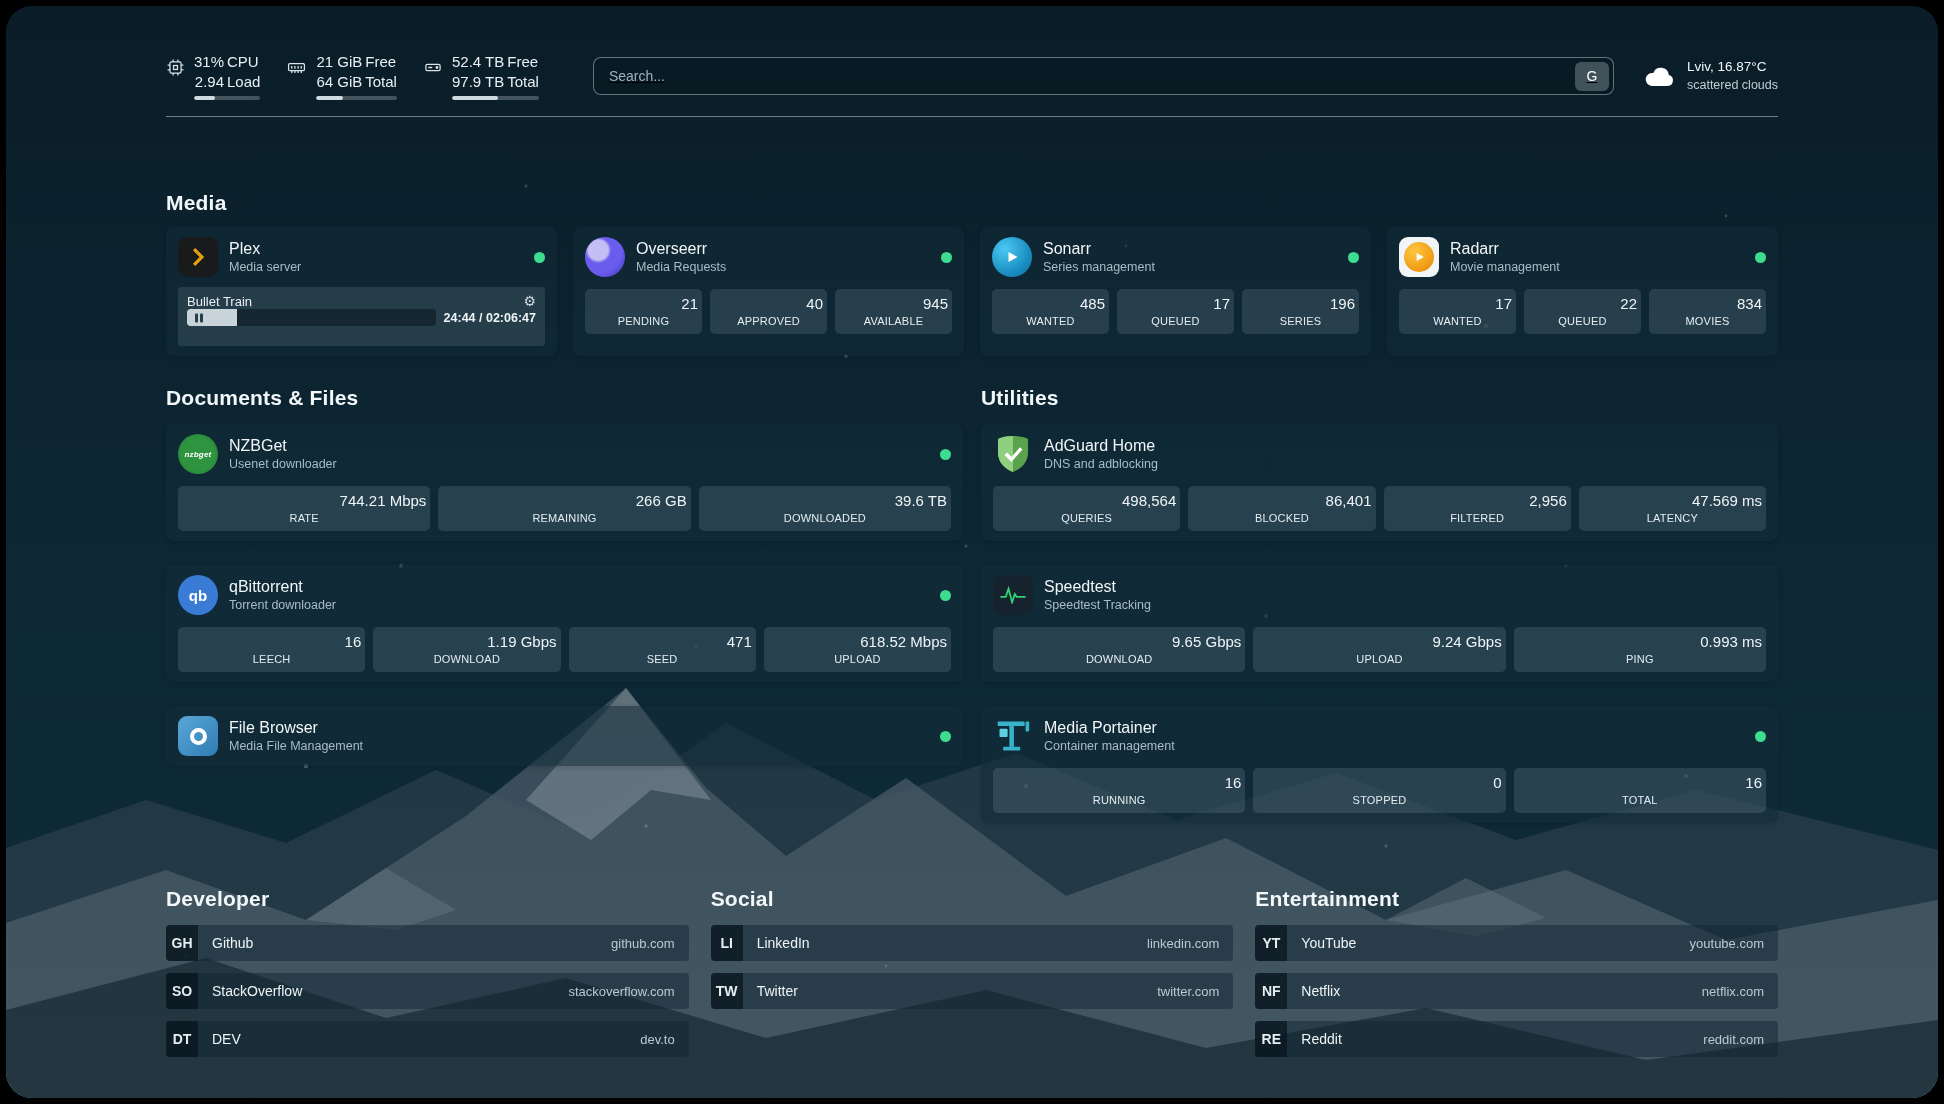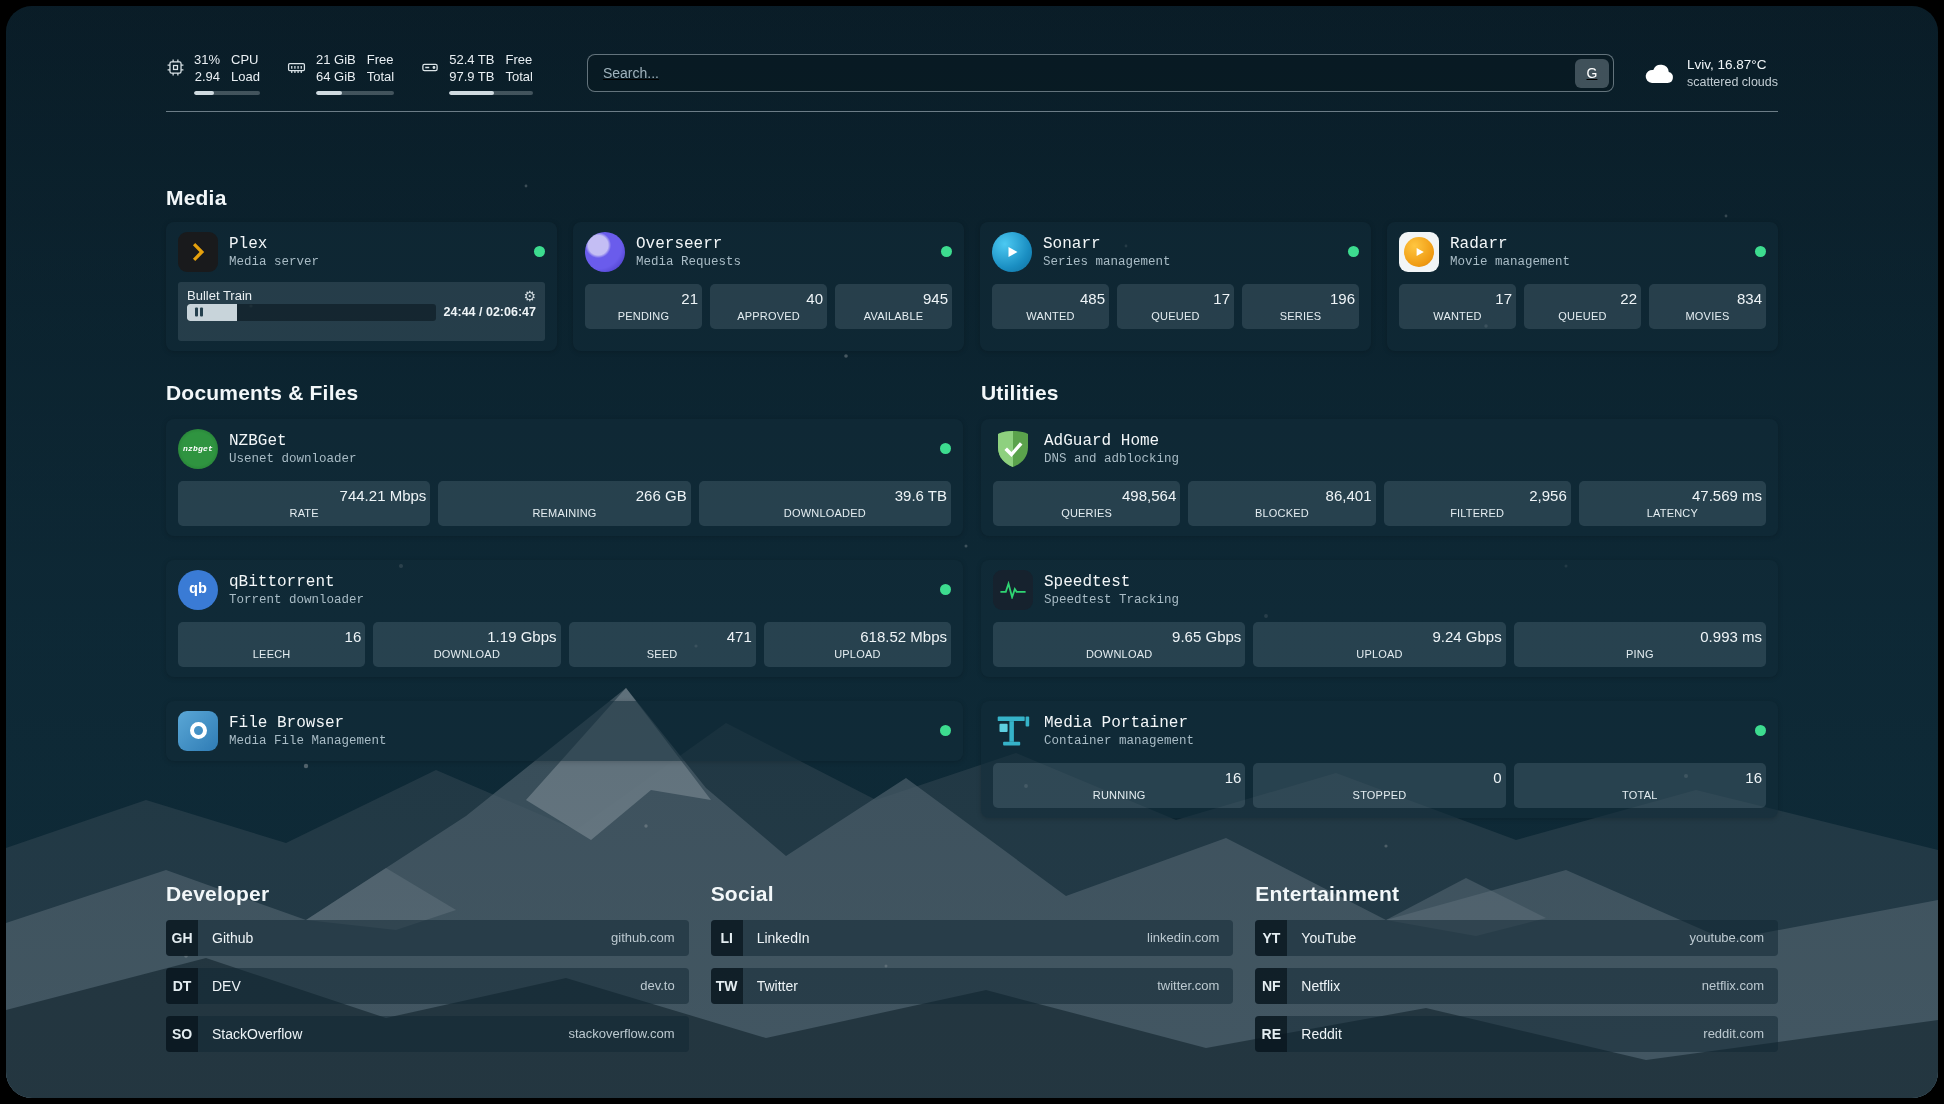--- a/index.html
+++ b/index.html
@@ -20,39 +20,39 @@
   .bg-tint {
     position:absolute; inset:0;
     background:linear-gradient(180deg, rgba(9,28,38,.38) 0%, rgba(10,31,42,.5) 55%, rgba(9,27,37,.42) 100%);
   }
   .content { position:relative; width:1612px; margin:0 auto; padding-top:46px; }
 
   
   .topbar { display:flex; align-items:center; }
   .metric { display:flex; align-items:flex-start; gap:9px; margin-right:26px; }
   .metric-icon { margin-top:6px; display:flex; }
-  .metric-grid { display:grid; grid-template-columns:auto auto; column-gap:11px; font-size:13px; color:#e9eff3; line-height:1.3; }
+  .metric-grid { display:grid; grid-template-columns:auto auto; column-gap:3px; font-size:15px; color:#e9eff3; line-height:1.3; }
   .metric-grid .val { text-align:right; }
   .metric-bar { height:4px; background:rgba(235,243,247,.25); border-radius:2px; margin-top:5px; overflow:hidden; }
   .metric-bar > div { height:100%; background:#cfdae0; border-radius:2px; }
   .search { flex:1; display:flex; align-items:center; height:38px; margin:0 28px; background:rgba(8,23,31,.55); border:1px solid rgba(210,225,232,.45); border-radius:8px; padding:3px 4px 3px 15px;text-decoration:underline; }
   .search input { flex:1; background:transparent; border:none; outline:none; color:#e2eaee; font-size:14px; font-family:"Liberation Sans",sans-serif; }
   .search input::placeholder { color:#9fb2bc; }
   .search-btn { width:34px; height:29px; background:rgba(212,226,233,.28); border:none; border-radius:6px; color:#fff; font-size:14px; cursor:pointer; font-family:"Liberation Sans",sans-serif; }
   .weather { display:flex; align-items:center; gap:11px; }
   .weather-texts { font-size:13.5px; color:#f1f6f8; line-height:1.35; }
   .weather-cond { font-size:12.5px; color:#c2cdd3; }
   .divider { margin-top:16px; border-bottom:1px solid rgba(205,220,228,.5); }
 
   
   .section-title { font-size:21px; font-weight:700; color:#f2f7f9; letter-spacing:.2px; }
   .media-section { margin-top:74px; }
   .media-grid { display:grid; grid-template-columns:repeat(4,1fr); gap:16px; margin-top:12px; }
   .card { background:rgba(18,44,56,.55); border-radius:8px; padding:10px 12px; box-shadow:0 1px 5px rgba(0,0,0,.18); }
-  .card-header { display:flex; align-items:center; gap:11px;font-family:Liberation Mono, monospace; }
+  .card-header { display:flex; align-items:center; gap:11px; }
   .card-titles { flex:1; min-width:0; }
   .card-title { font-size:16px; color:#f2f6f8; font-weight:500; }
   .card-sub { font-size:12.5px; color:#a9bcc6; margin-top:2px; }
   .dot { width:11px; height:11px; border-radius:50%; background:#3ddc8f; flex:none; }
   .stats { display:flex; gap:8px; margin-top:12px; }
   .stat { flex:1; background:rgba(190,215,226,.14); border-radius:5px; padding:6px 4px 7px; text-align:center; }
   .stat-val { font-size:15px; color:#eef4f7;text-align:right; }
   .stat-lab { font-size:11px; font-weight:400; color:#e4edf1; margin-top:3px; letter-spacing:.2px; }
 
   
@@ -524,29 +524,29 @@
     <div class="links-area">
 
       <div class="links-col">
         <div class="section-title">Developer</div>
         <div class="link-row">
           <span class="link-abbr">GH</span>
           <span class="link-name">Github</span>
           <span class="link-url">github.com</span>
         </div>
         <div class="link-row">
+          <span class="link-abbr">SO</span>
+          <span class="link-name">StackOverflow</span>
+          <span class="link-url">stackoverflow.com</span>
+        </div>
+        <div class="link-row">
           <span class="link-abbr">DT</span>
           <span class="link-name">DEV</span>
           <span class="link-url">dev.to</span>
         </div>
-        <div class="link-row">
-          <span class="link-abbr">SO</span>
-          <span class="link-name">StackOverflow</span>
-          <span class="link-url">stackoverflow.com</span>
-        </div>
       </div>
 
       <div class="links-col">
         <div class="section-title">Social</div>
         <div class="link-row">
           <span class="link-abbr">LI</span>
           <span class="link-name">LinkedIn</span>
           <span class="link-url">linkedin.com</span>
         </div>
         <div class="link-row">

